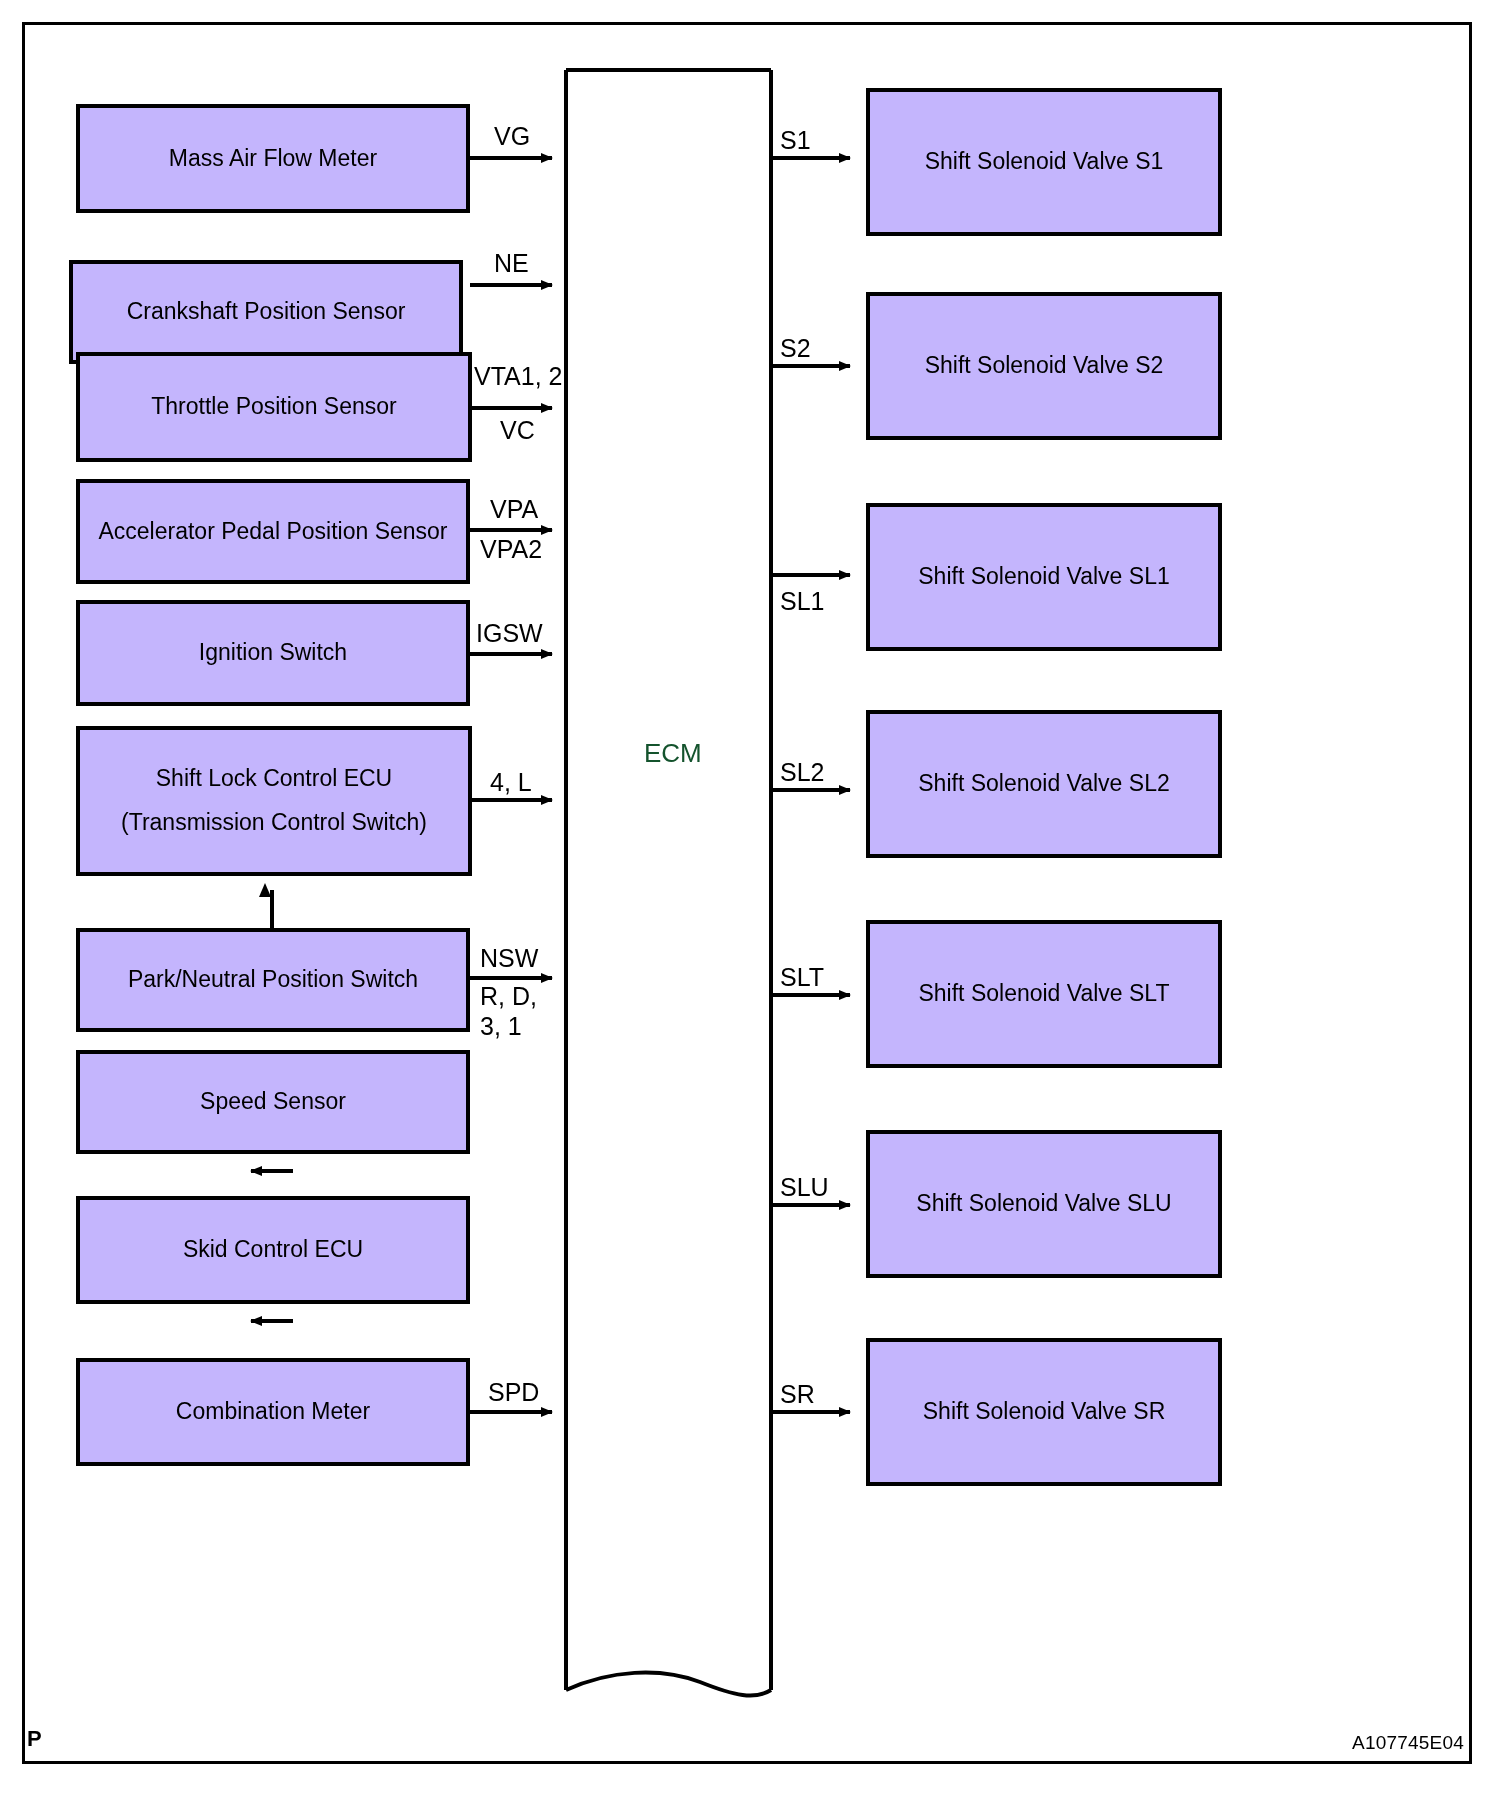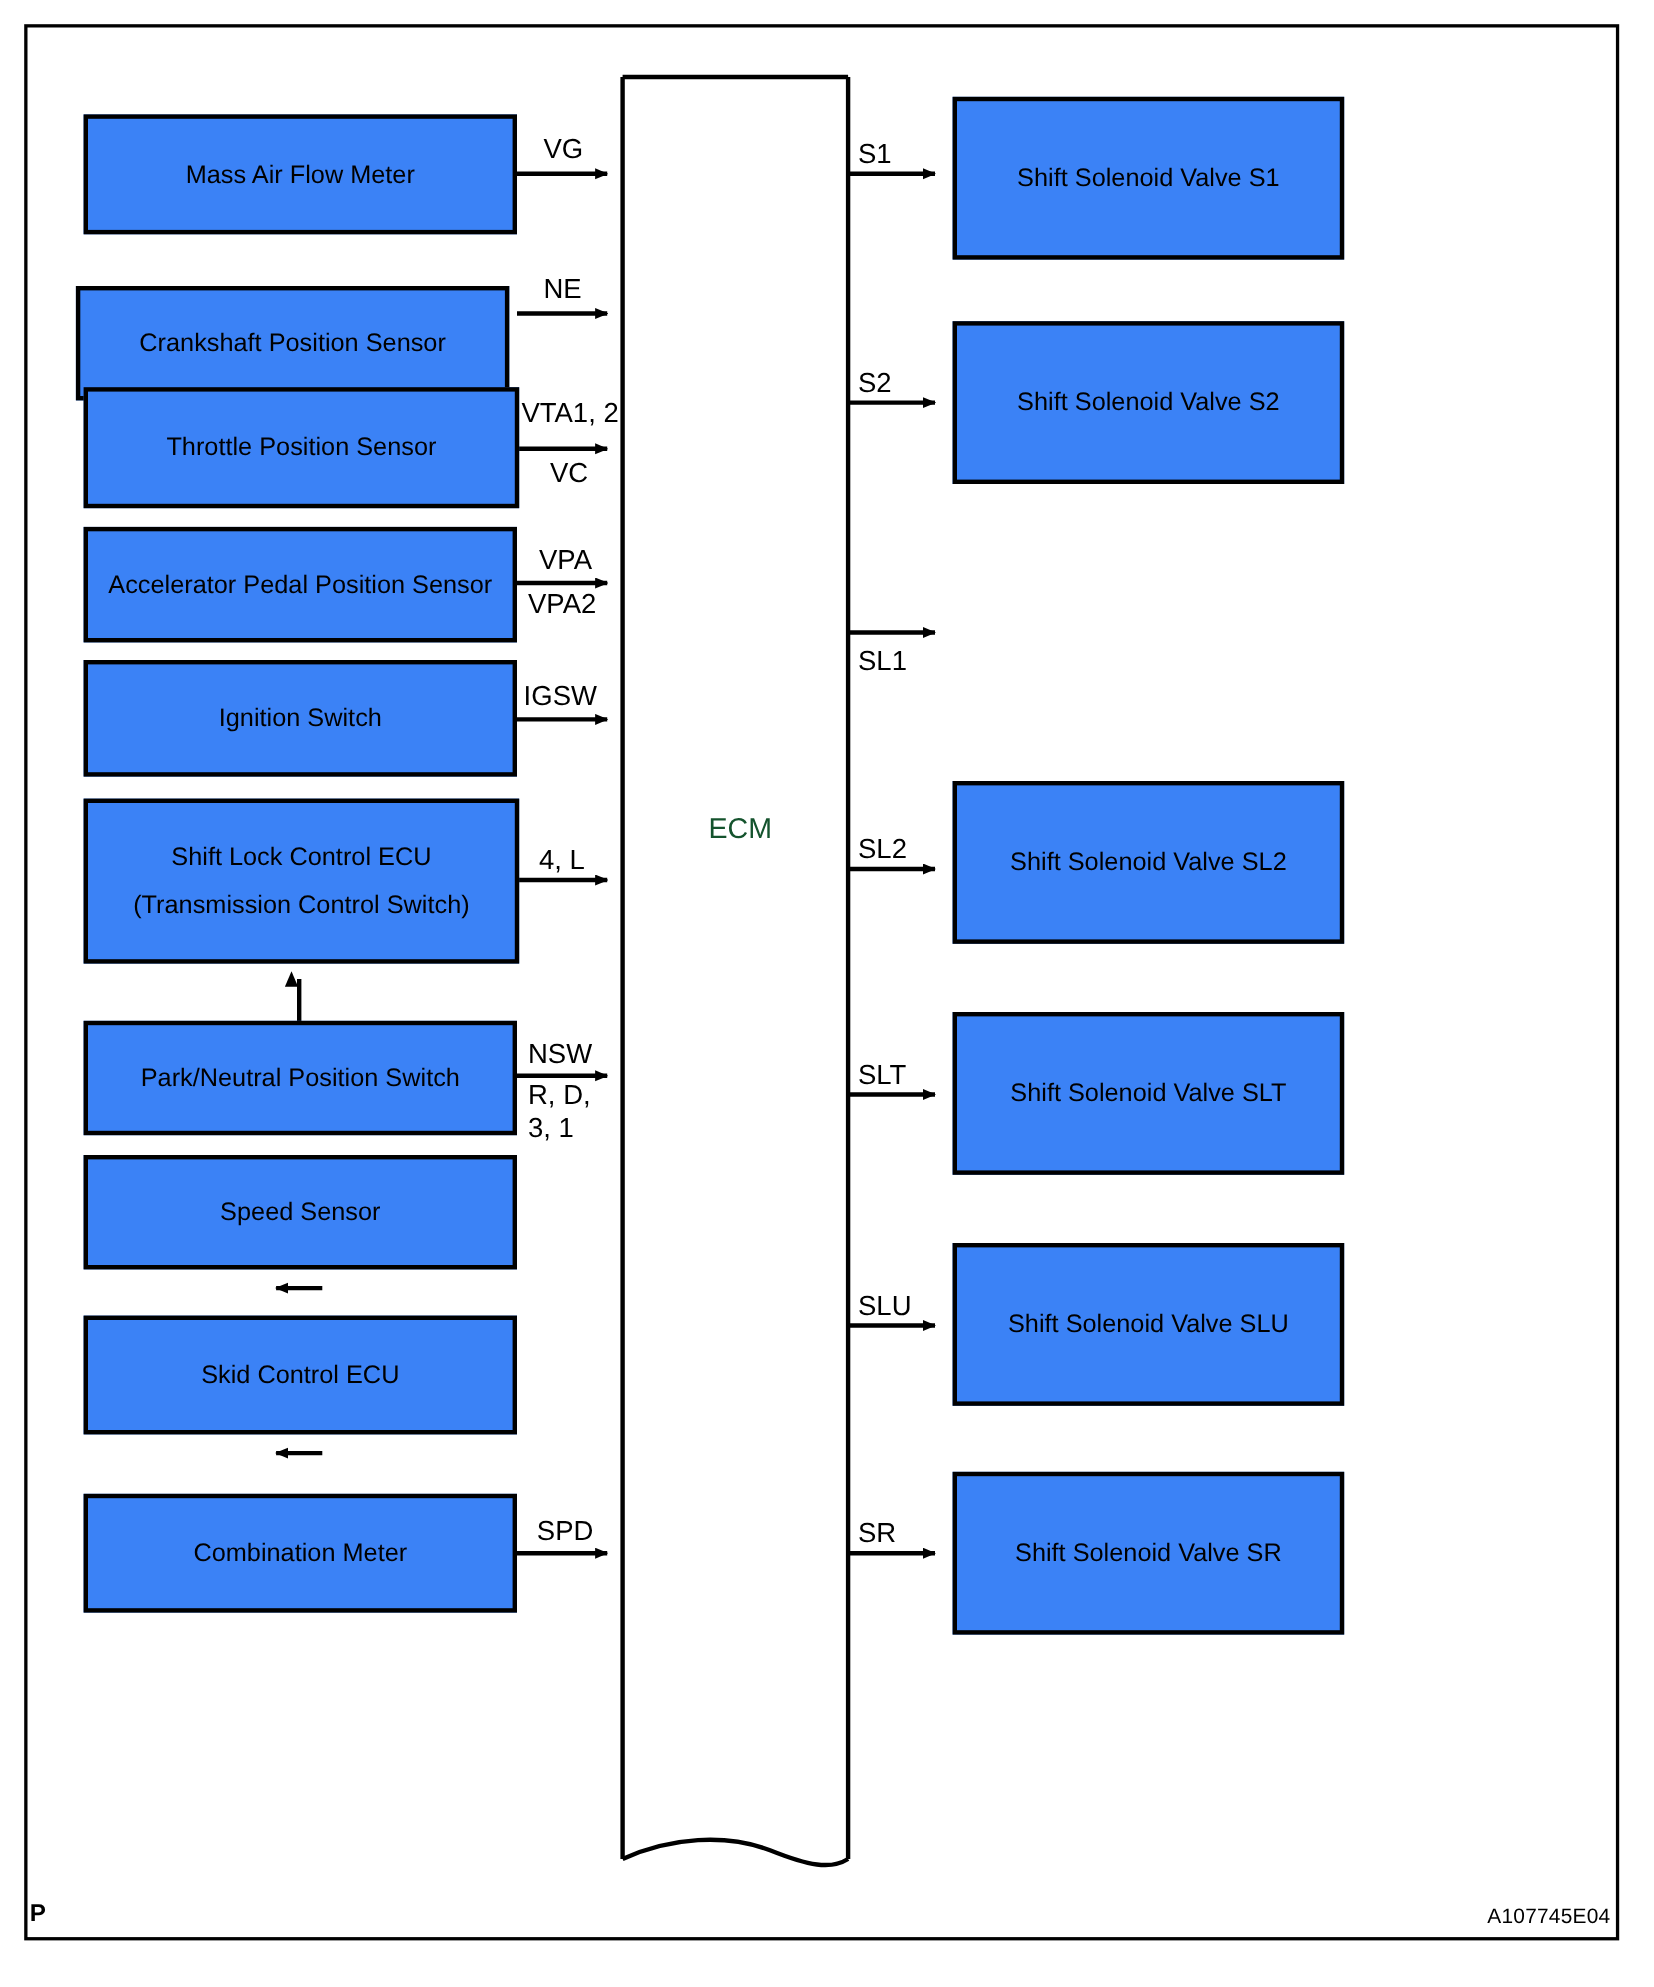--- a/index.html
+++ b/index.html
@@ -40,21 +40,21 @@
     width: 1504px;
     height: 1806px;
     pointer-events: none;
   }
 
   
   .box {
     position: absolute;
     box-sizing: border-box;
     border: 4px solid #000000;
-    background: #3b82f6;
+    background: #c4b5fd;
     display: flex;
     flex-direction: column;
     align-items: center;
     justify-content: center;
     text-align: center;
     font-size: 23px;
     line-height: 1.55;
     color: #000000;
   }
   .box .line2 { display: block; }
@@ -216,20 +216,23 @@
   <div class="sig" style="left:488px; top:1378px;">SPD</div>
 
   <div class="box" style="left:866px; top:88px; width:356px; height:148px;">
     <span>Shift Solenoid Valve S1</span>
   </div>
 
   <div class="box" style="left:866px; top:292px; width:356px; height:148px;">
     <span>Shift Solenoid Valve S2</span>
   </div>
 
+  <div class="box" style="left:866px; top:503px; width:356px; height:148px;">
+    <span>Shift Solenoid Valve SL1</span>
+  </div>
 
   <div class="box" style="left:866px; top:710px; width:356px; height:148px;">
     <span>Shift Solenoid Valve SL2</span>
   </div>
 
   <div class="box" style="left:866px; top:920px; width:356px; height:148px;">
     <span>Shift Solenoid Valve SLT</span>
   </div>
 
   <div class="box" style="left:866px; top:1130px; width:356px; height:148px;text-align:right;">

